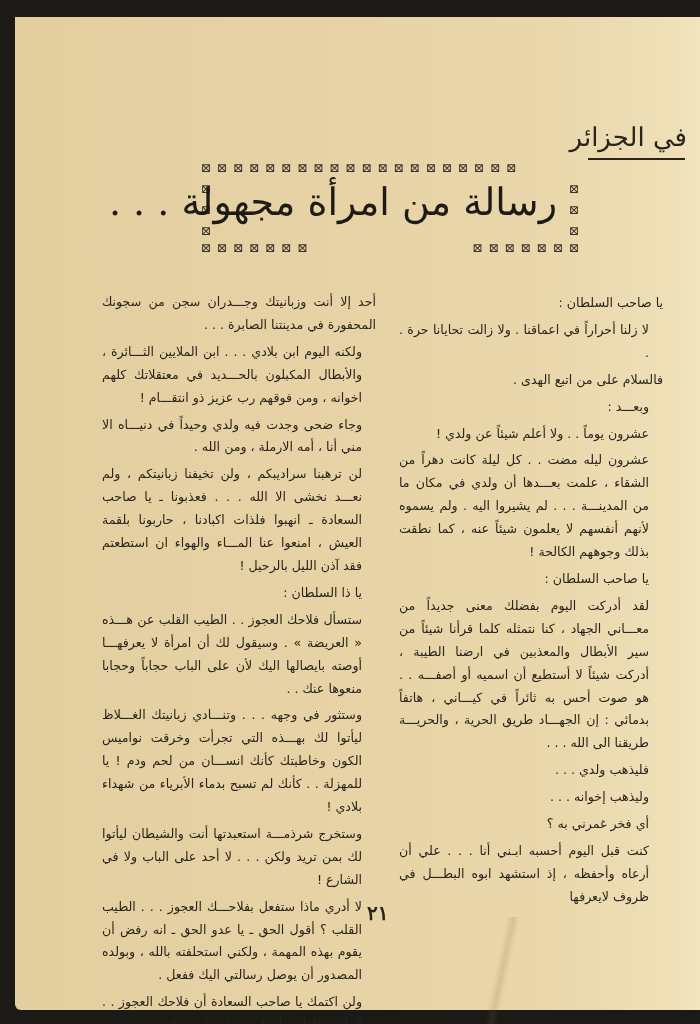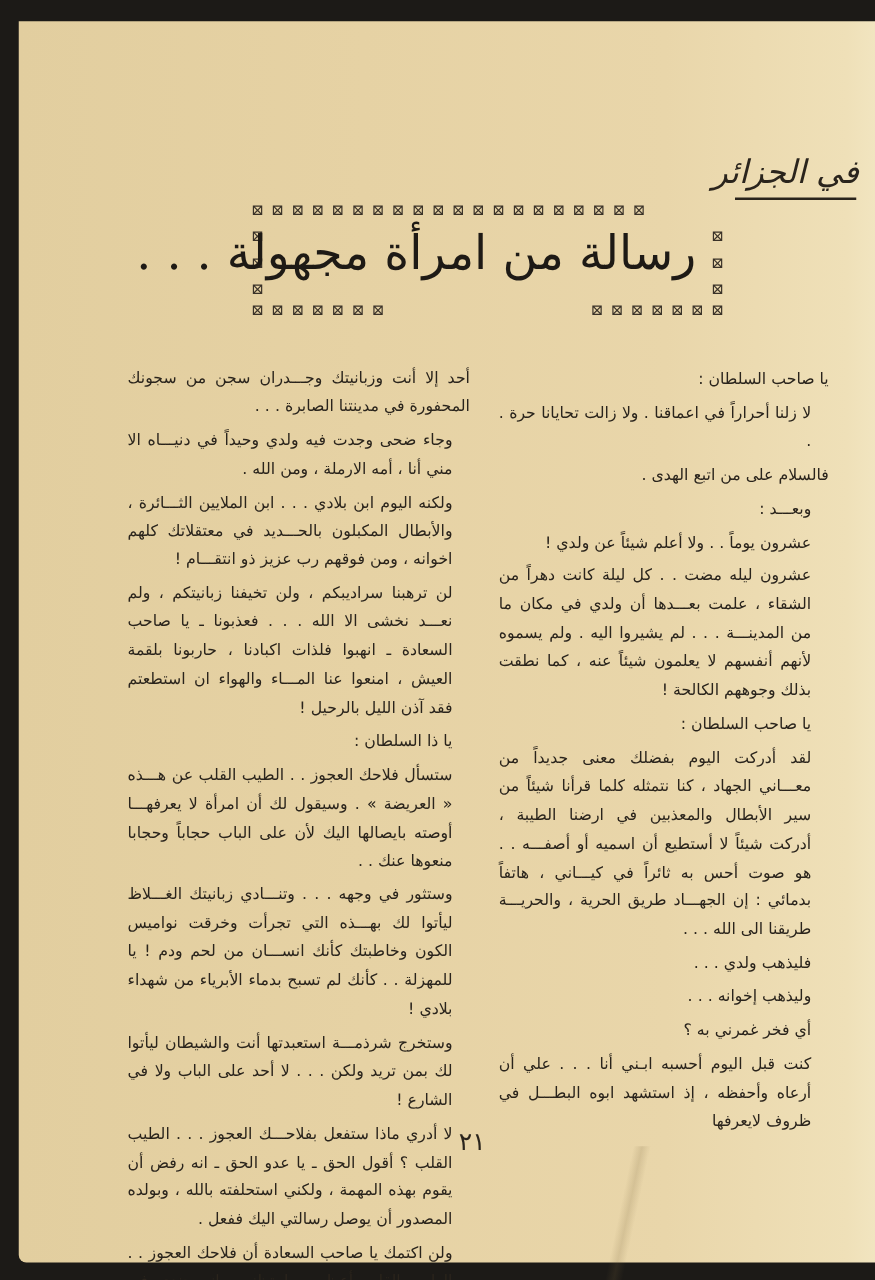--- a/index.html
+++ b/index.html
@@ -14,21 +14,21 @@
     background:linear-gradient(90deg,#e2ce9f 0%,#e6d2a4 40%,#e9d6aa 75%,#efe0b8 96%,#f2e6c2 100%);
     border-bottom-left-radius:6px;
   }
   .fold {
     position:absolute; left:480px; top:900px; width:14px; height:110px;
     background:linear-gradient(90deg,rgba(0,0,0,0),rgba(120,100,60,.18),rgba(0,0,0,0));
     transform:skewX(-12deg);
   }
   .section-label {
     position:absolute; right:18px; top:105px;
-    font-size:26px; color:#2a241c; direction:rtl;font-style:italic;
+    font-size:26px; color:#2a241c; direction:rtl;
   }
   .section-rule {
     position:absolute; left:573px; top:141px; width:97px; height:2px; background:#2a241c;
   }
   .title-box {
     position:absolute; left:186px; top:145px; width:378px; height:92px;
   }
   .orn-row { position:absolute; display:flex; gap:6px; font-size:12px; color:#3a3228; line-height:12px; }
   .orn-col { position:absolute; display:flex; flex-direction:column; gap:9px; font-size:12px; color:#3a3228; line-height:12px; }
   .title {
@@ -43,21 +43,21 @@
     position:absolute; direction:rtl; text-align:justify;
     font-size:12.6px; line-height:22.9px; color:#2a241c;
     font-family:"DejaVu Sans", sans-serif;
   }
   .col p { margin:4px; }
   .col p.indent { padding-right:14px; }
   .col-right { left:380px; top:271px; width:272px; }
   .col-left { left:83px; top:270px; width:282px; }
   .arrow { display:inline-block; margin-right:30px; color:#2a241c; }
   .page-number {
-    position:absolute; left:352px; top:884px; font-size:20px; color:#2a241c; font-weight:normal;text-align:right;
+    position:absolute; left:352px; top:884px; font-size:20px; color:#2a241c; font-weight:bold;text-align:right;
   }
 </style>
 </head>
 <body>
 
 <div class="page">
   <div class="fold"></div>
 
   <div class="section-label">في الجزائر</div>
   <div class="section-rule"></div>
@@ -127,22 +127,22 @@
     <p class="indent">يا صاحب السلطان :</p>
     <p class="indent">لقد أدركت اليوم بفضلك معنى جديداً من معـــاني الجهاد ، كنا نتمثله كلما قرأنا شيئاً من سير الأبطال والمعذبين في ارضنا الطيبة ، أدركت شيئاً لا أستطيع أن اسميه أو أصفـــه . . هو صوت أحس به ثائراً في كيـــاني ، هاتفاً بدمائي : إن الجهـــاد طريق الحرية ، والحريـــة طريقنا الى الله . . .</p>
     <p class="indent">فليذهب ولدي . . .</p>
     <p class="indent">وليذهب إخوانه . . .</p>
     <p class="indent">أي فخر غمرني به ؟</p>
     <p class="indent">كنت قبل اليوم أحسبه ابـني أنا . . . علي أن أرعاه وأحفظه ، إذ استشهد ابوه البطـــل في ظروف لايعرفها</p>
   </div>
 
   <div class="col col-left">
     <p>أحد إلا أنت وزبانيتك وجـــدران سجن من سجونك المحفورة في مدينتنا الصابرة . . .</p>
+    <p class="indent">ولكنه اليوم ابن بلادي . . . ابن الملايين الثـــائرة ، والأبطال المكبلون بالحـــديد في معتقلاتك كلهم اخوانه ، ومن فوقهم رب عزيز ذو انتقـــام !</p>
     <p class="indent">وجاء ضحى وجدت فيه ولدي وحيداً في دنيـــاه الا مني أنا ، أمه الارملة ، ومن الله .</p>
-    <p class="indent">ولكنه اليوم ابن بلادي . . . ابن الملايين الثـــائرة ، والأبطال المكبلون بالحـــديد في معتقلاتك كلهم اخوانه ، ومن فوقهم رب عزيز ذو انتقـــام !</p>
     <p class="indent">لن ترهبنا سراديبكم ، ولن تخيفنا زبانيتكم ، ولم نعـــد نخشى الا الله . . . فعذبونا ـ يا صاحب السعادة ـ انهبوا فلذات اكبادنا ، حاربونا بلقمة العيش ، امنعوا عنا المـــاء والهواء ان استطعتم فقد آذن الليل بالرحيل !</p>
     <p class="indent">يا ذا السلطان :</p>
     <p class="indent">ستسأل فلاحك العجوز . . الطيب القلب عن هـــذه « العريضة » . وسيقول لك أن امرأة لا يعرفهـــا أوصته بايصالها اليك لأن على الباب حجاباً وحجابا منعوها عنك . .</p>
     <p class="indent">وستثور في وجهه . . . وتنـــادي زبانيتك الغـــلاظ ليأتوا لك بهـــذه التي تجرأت وخرقت نواميس الكون وخاطبتك كأنك انســـان من لحم ودم ! يا للمهزلة . . كأنك لم تسبح بدماء الأبرياء من شهداء بلادي !</p>
     <p class="indent">وستخرج شرذمـــة استعبدتها أنت والشيطان ليأتوا لك بمن تريد ولكن . . . لا أحد على الباب ولا في الشارع !</p>
     <p class="indent">لا أدري ماذا ستفعل بفلاحـــك العجوز . . . الطيب القلب ؟ أقول الحق ـ يا عدو الحق ـ انه رفض أن يقوم بهذه المهمة ، ولكني استحلفته بالله ، وبولده المصدور أن يوصل رسالتي اليك ففعل .</p>
     <p class="indent"><span>ولن اكتمك يا صاحب السعادة أن فلاحك العجوز . . الطيب القلب أعظم مما تظنه ، انه جندي في معركتنا ، يسد ثغرة من ثغورنا مع الأبطال العاملين بصمت . . . كل يؤدي دوره وسيلتقون في فجر يوم رهيب . . .</span><span class="arrow">←</span></p>
   </div>
 
   <div class="page-number">٢١</div>

